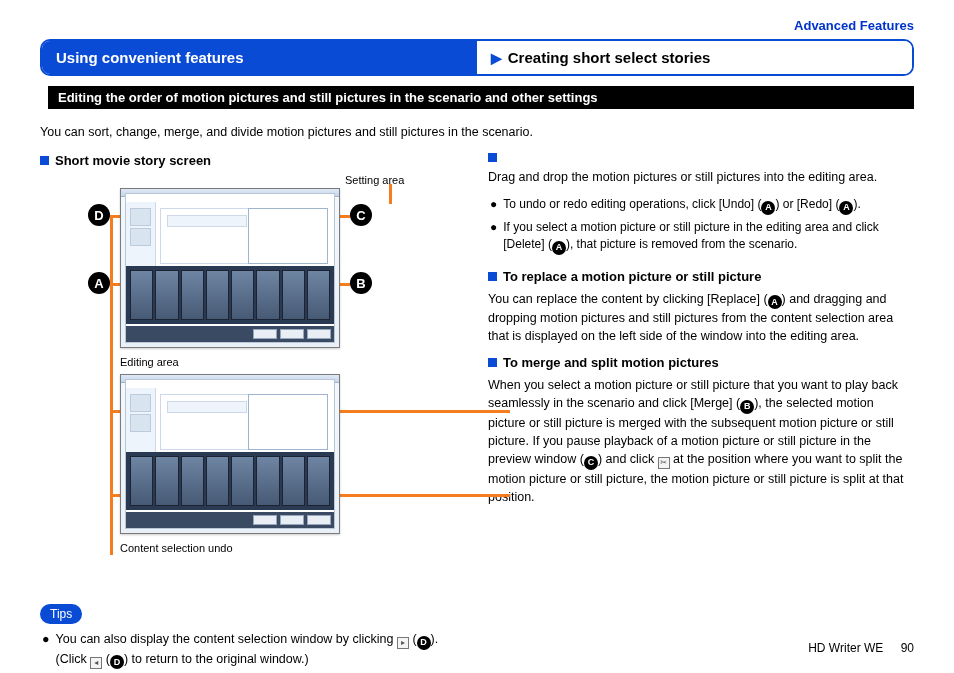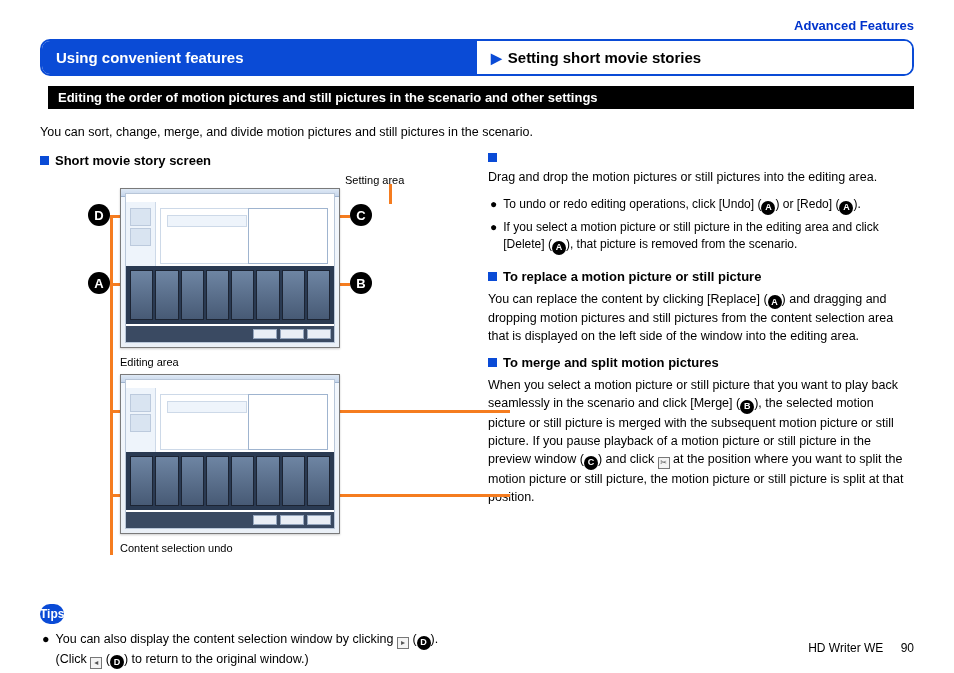--- a/index.html
+++ b/index.html
@@ -182,23 +182,23 @@
     color: #fff;
     font-size: 9px;
     align-items: center; justify-content: center;
     vertical-align: -2px;
     font-weight: bold;
   }
   .tips-badge {
     display: inline-block;
     background: #0a4bd6;
     color: #fff;
-    font-weight: bold;
+    font-weight: normal;
     font-size: 12px;
-    padding: 3px 0;
+    padding: 3px 10px;
     border-radius: 10px;
     margin-top: 20px;
     margin-bottom: 6px;
   }
   .tips-list .bullet-row { font-size: 12.5px; }
   .icon-box {
     display:inline-block;
     width:12px;height:12px;
     border:1px solid #777;
     background:#f4f4f4;
@@ -227,21 +227,21 @@
 <body>
 
 
 
 <div class="breadcrumb">Advanced Features</div>
 
 <div class="tabs-row">
   <div class="tab tab-left">Using convenient features</div>
   <div class="tab tab-right">
     <span class="arrow">▶</span>
-    <span>Setting short movie stories</span>
+    <span>Creating short select stories</span>
   </div>
 </div>
 
 <div class="section-bar">Editing the order of motion pictures and still pictures in the scenario and other settings</div>
 <div class="intro">You can sort, change, merge, and divide motion pictures and still pictures in the scenario.</div>
 
 <div class="columns">
   <div class="col-left">
     <div class="subhead">
       <span class="bluebox"></span>

